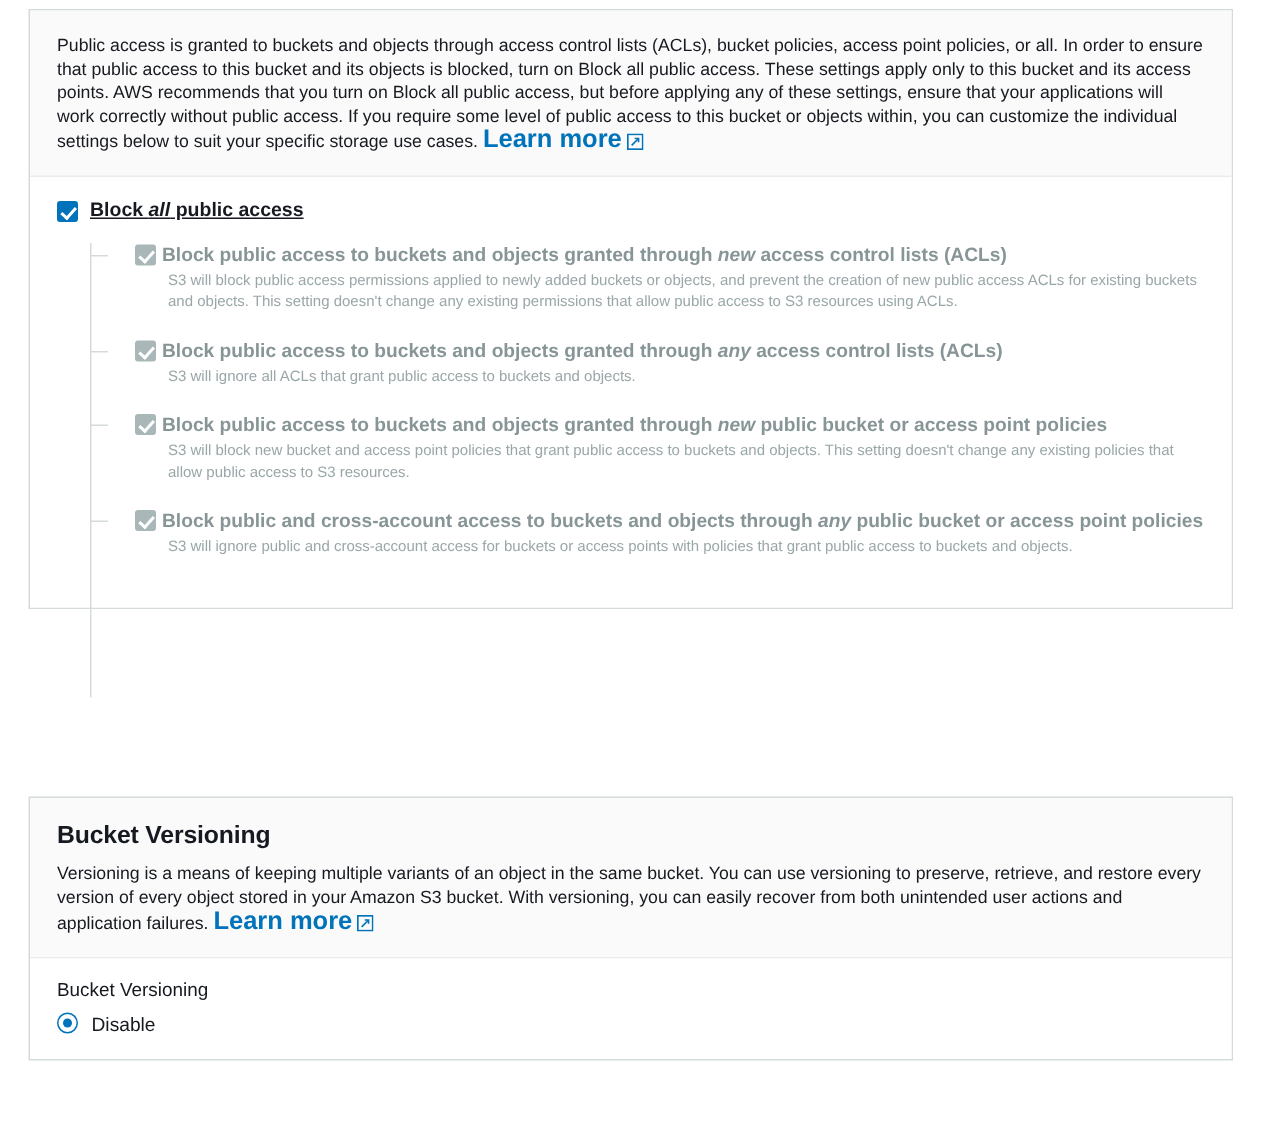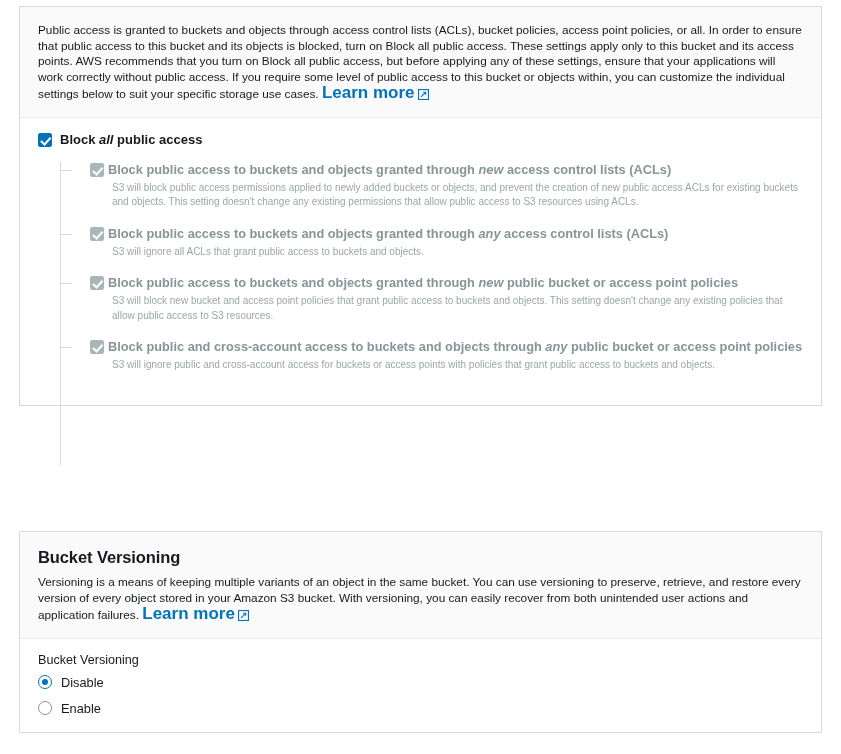--- a/index.html
+++ b/index.html
@@ -94,22 +94,23 @@
     top: 1px;
     width: 3.5px;
     height: 7.5px;
     border: solid #ffffff;
     border-width: 0 2px 2px 0;
     transform: rotate(42deg);
   }
 
   .row-top {
     display: flex;
-    align-items: center;
+    align-items: flex-end;
     gap: 8px;
+    text-decoration: underline;
   }
   .label-main {
     font-size: 13px;
     font-weight: bold;
     color: #16191f;
     line-height: 16px;
   }
   .label-main .ital { font-style: italic; }
   .sub-desc {
     font-size: 11.6px;
@@ -283,20 +284,16 @@
               </svg></span></a>
       </p>
     </div>
     <div class="card-body">
       <div class="sec-label">Bucket Versioning</div>
 
       <div class="radio-row">
         <span class="radio selected"></span>
         <span class="radio-label">Disable</span>
       </div>
-      <div class="radio-row">
-        <span class="radio"></span>
-        <span class="radio-label">Enable</span>
-      </div>
     </div>
   </section>
 
 </div>
 
 </body></html>

